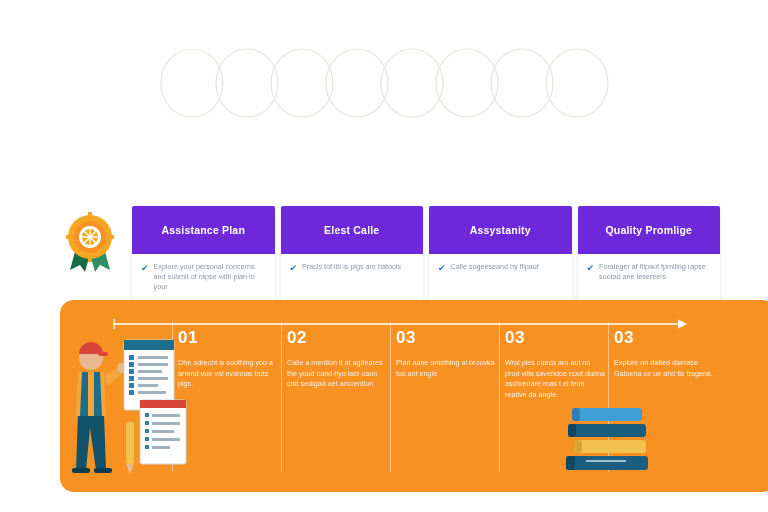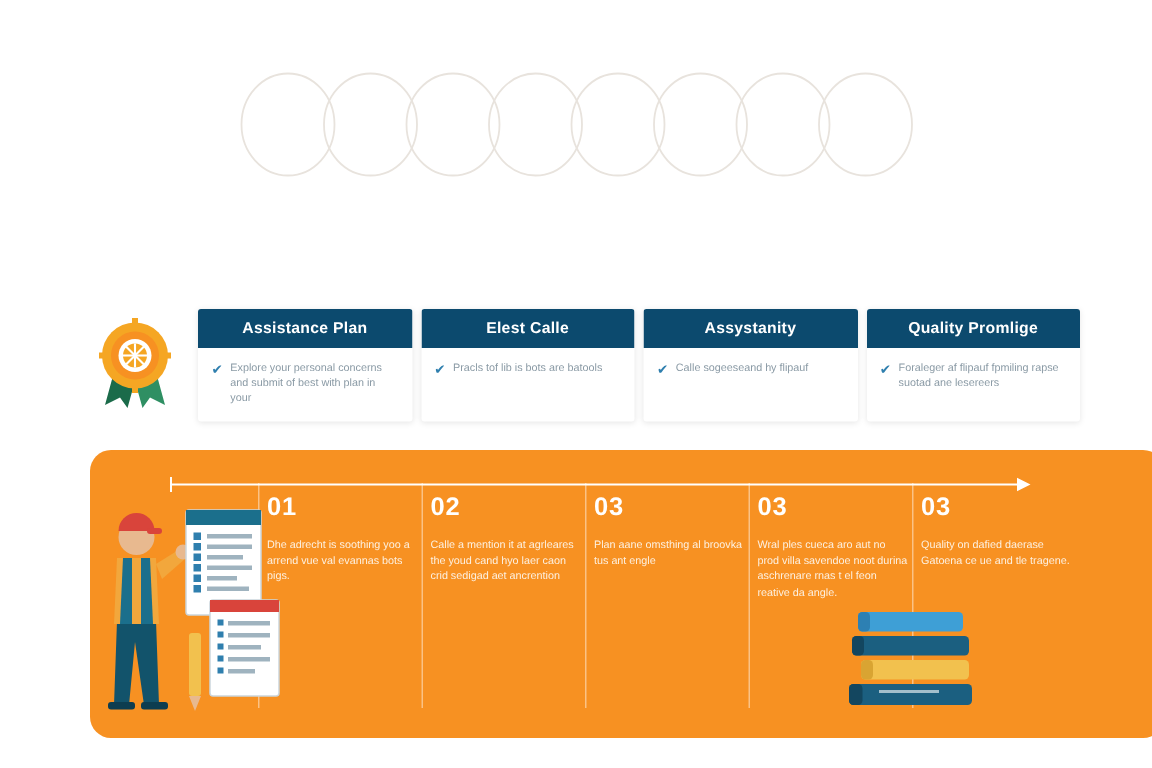--- a/index.html
+++ b/index.html
@@ -38,26 +38,26 @@
     flex: 1 1 0;
     background: #ffffff;
     box-shadow: 0 1px 4px rgba(0,0,0,0.10);
     border-radius: 2px;
     overflow: hidden;
     display: flex;
     flex-direction: column;
     min-width: 0;
   }
   .header-card .bar {
-    background: #0c4a6e;
+    background: #6d28d9;
     color: #ffffff;
     font-size: 10.5px;
     font-weight: bold;
     text-align: center;
-    padding: 7px 4px;
+    padding: 18px 4px;
     letter-spacing: .2px;
     white-space: nowrap;
     overflow: hidden;
     text-overflow: ellipsis;
   }
   .header-card .body {
     padding: 8px 9px 11px 9px;
     display: flex;
     gap: 5px;
     align-items: flex-start;
@@ -191,29 +191,29 @@
     </g>
   </svg>
 </div>
 
 <div class="header-row">
 
   <div class="header-card">
     <div class="bar">Assistance Plan</div>
     <div class="body">
       <span class="check">✔</span>
-      <span class="desc">Explore your personal concerns and submit of best with plan in your</span>
+      <span class="desc">Explore your personal concerns and submit of rapse with plan in your</span>
     </div>
   </div>
 
   <div class="header-card">
     <div class="bar">Elest Calle</div>
     <div class="body">
       <span class="check">✔</span>
-      <span class="desc">Pracls tof lib is bots are batools</span>
+      <span class="desc">Pracls tof lib is pigs are batools</span>
     </div>
   </div>
 
   <div class="header-card">
     <div class="bar">Assystanity</div>
     <div class="body">
       <span class="check">✔</span>
       <span class="desc">Calle sogeeseand hy flipauf</span>
     </div>
   </div>
@@ -256,21 +256,21 @@
     <div class="step">
       <div class="num">03</div>
       <div class="txt">Plan aane omsthing al broovka tus ant engle</div>
     </div>
     <div class="step">
       <div class="num">03</div>
       <div class="txt">Wral ples cueca aro aut no prod villa savendoe noot durina aschrenare rnas t el feon reative da angle.</div>
     </div>
     <div class="step">
       <div class="num">03</div>
-      <div class="txt">Quality on dafied daerase Gatoena ce ue and tle tragene.</div>
+      <div class="txt">Explore on dafied daerase Gatoena ce ue and tle tragene.</div>
     </div>
   </div>
 </div>
 
 <div class="person">
   <svg width="70" height="140" viewBox="0 0 70 140" xmlns="http://www.w3.org/2000/svg">
 
     <path d="M16 78 L14 134 L24 134 L28 92 L34 134 L44 134 L42 78 Z" fill="#12536b"></path>
 
     <rect x="10" y="132" width="18" height="5" rx="2" fill="#0d3d50"></rect>

